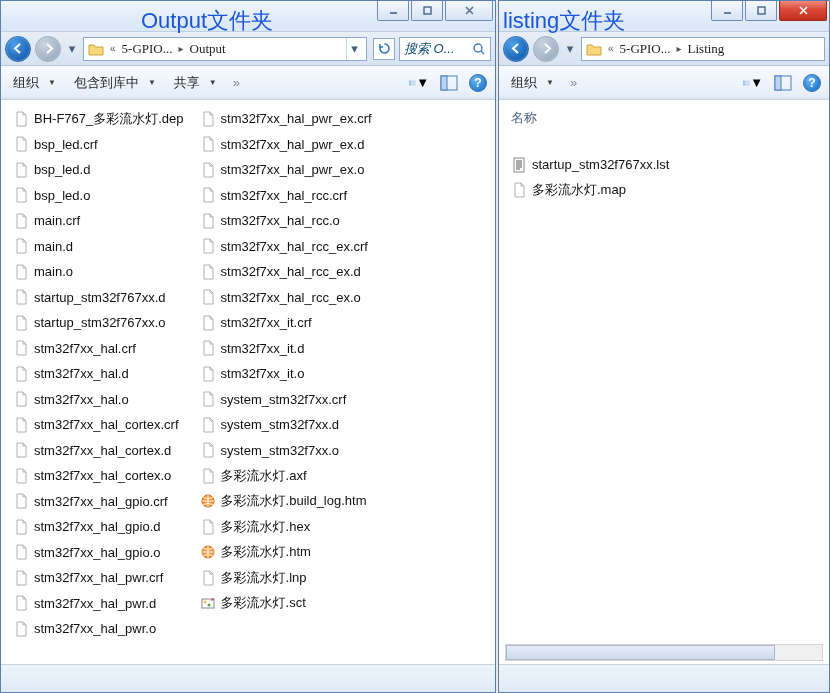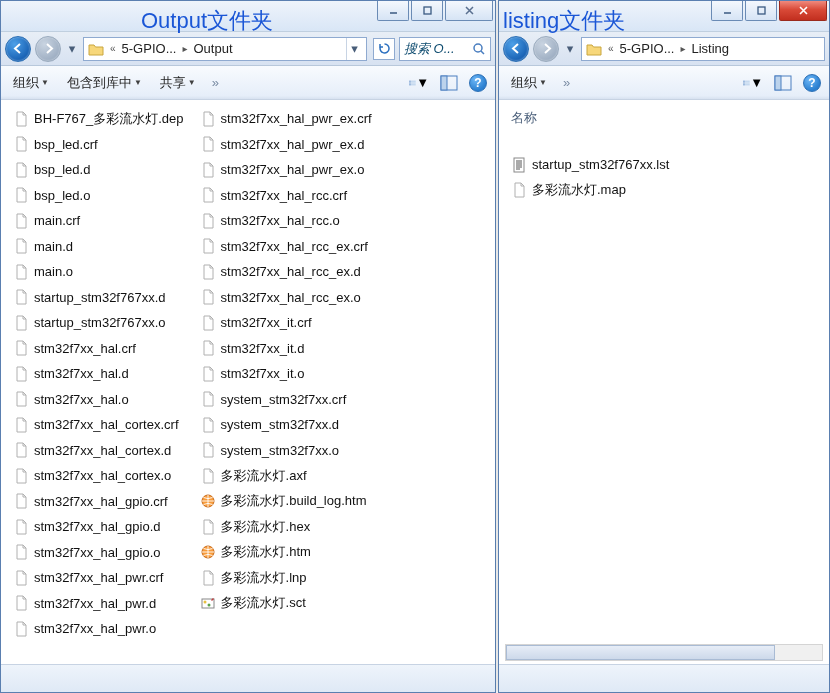--- a/index.html
+++ b/index.html
@@ -20,31 +20,31 @@
 
   
   .addr-row { height:34px; background:linear-gradient(#e8eef6,#d7e2f1); display:flex; align-items:center; padding:0 4px; gap:4px; border-bottom:1px solid #b8c8db;}
   .nav-btn { width:26px; height:26px; border-radius:50%; background:radial-gradient(circle at 35% 30%, #4da0e8, #1a63b5 70%); display:flex; align-items:center; justify-content:center; border:1px solid #2b6fb5; box-shadow:inset 0 0 2px rgba(255,255,255,.6); }
   .nav-btn.dis { background:radial-gradient(circle at 35% 30%, #c9d4e1,#a0b0c4 70%); border-color:#9aabbe;}
   .nav-btn svg { width:13px; height:13px; }
   .nav-dd { width:14px; height:20px; display:flex; align-items:center; justify-content:center; color:#495e79;}
   .addr-box { flex:1; height:24px; background:#fff; border:1px solid #8faad0; display:flex; align-items:center; padding:0 4px; gap:4px; overflow:hidden; }
   .folder-icon { width:16px; height:14px; display:inline-block; }
   .folder-icon svg{width:16px;height:14px;}
-  .crumb { color:#222; white-space:nowrap; cursor:default; }
+  .crumb { color:#222; white-space:nowrap; cursor:default;font-family:Liberation Serif, serif; }
   .crumb.ell{max-width:70px;overflow:hidden;text-overflow:ellipsis;}
   .chev { color:#555; font-size:10px; padding:0 2px; }
   .addr-dd { width:16px; height:22px; border-left:1px solid #c8d4e4; display:flex; align-items:center; justify-content:center; color:#495e79;}
   .refresh { width:22px; height:22px; border:1px solid #8faad0; background:#fff; display:flex; align-items:center; justify-content:center; margin-left:2px;}
   .search-box { width:92px; height:24px; border:1px solid #8faad0; background:#fff; display:flex; align-items:center; padding:0 4px; color:#0c4a6e; font-style:italic; gap:4px;}
   .search-box .sicon{width:14px;height:14px;}
 
   
   .toolbar { height:34px; background:linear-gradient(#f8fbfe,#e6eef9 90%,#d7e2f0); border-bottom:1px solid #c7d3e3; display:flex; align-items:center; padding:0 8px; gap:10px; }
-  .tool-item { display:flex; align-items:center; gap:0; color:#1f1f1f; padding:3px 4px; border-radius:2px; white-space:nowrap;}
+  .tool-item { display:flex; align-items:center; gap:7px; color:#1f1f1f; padding:3px 4px; border-radius:2px; white-space:nowrap;}
   .tool-item .dd{font-size:8px;color:#404040;margin-left:2px;}
   .tool-sep { color:#7a8ca4; padding:0 2px;}
   .spacer{flex:1;}
   .tool-icon{width:20px;height:20px;display:flex;align-items:center;justify-content:center;}
   .help-ic{ width:18px;height:18px;border-radius:50%;background:radial-gradient(circle at 35% 30%,#6db7f7,#2a7fd0 70%);color:#fff;font-weight:bold;font-size:12px;display:flex;align-items:center;justify-content:center;border:1px solid #2b6fb5;}
 
   
   .content { flex:1; background:#fff; overflow:auto; padding:6px 10px; position:relative;}
   .columns { display:flex; gap:12px; }
   .col { display:flex; flex-direction:column; }

